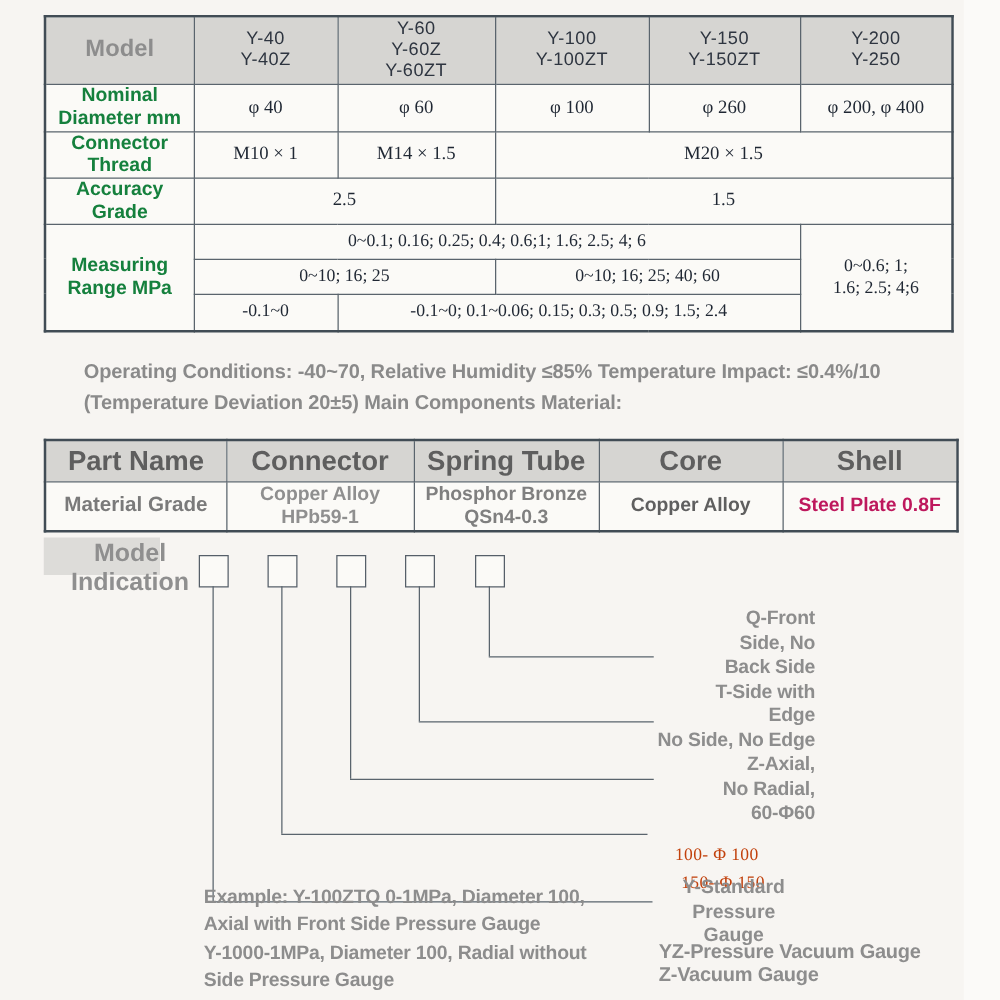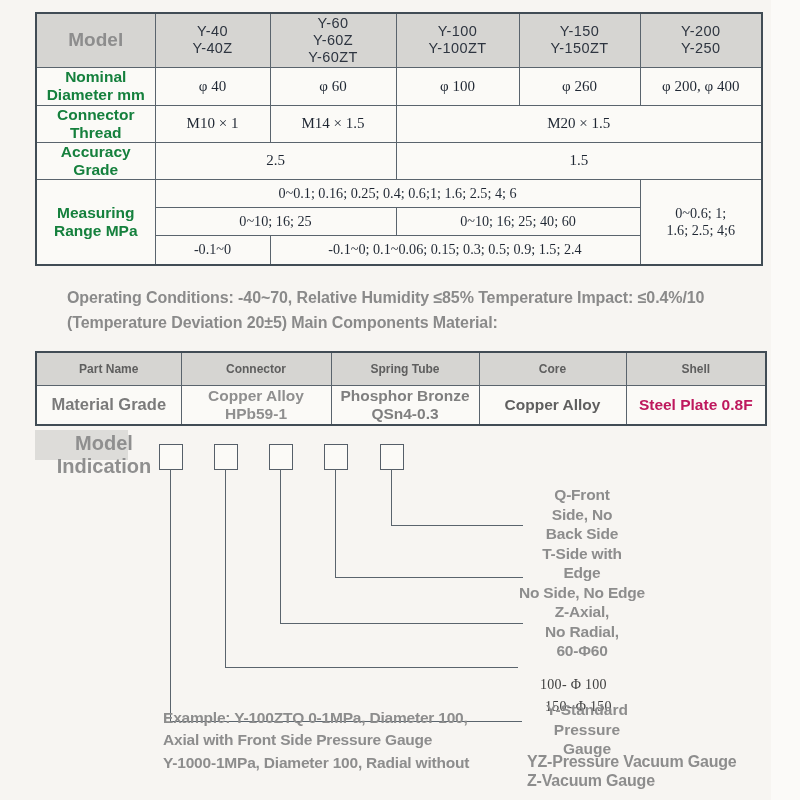--- a/index.html
+++ b/index.html
@@ -17,40 +17,40 @@
     overflow:hidden;
   }
   .hdr-bg{background:#d6d5d2;}
   .corner{font-size:19px;font-weight:bold;color:#8d8d8d;}
   .model-cell{font-size:14.5px;color:#2e3540;font-weight:500;letter-spacing:.4px;line-height:17px;}
   .rowlab{font-size:15.5px;font-weight:bold;color:#15803d;line-height:18px;padding:0 8px;}
   .val{font-family:"Liberation Serif","DejaVu Serif",serif;font-size:15px;color:#1f2733;}
   .val-sm{font-size:14.2px;}
   .ln{display:block;}
   
-  .mat-hdr{font-size:12px;font-weight:bold;color:#5e5e5e;}
+  .mat-hdr{font-size:22px;font-weight:bold;color:#5e5e5e;}
   .mat-lab{font-size:16.5px;font-weight:bold;color:#7a7a7a;}
   .mc{font-size:15.5px;font-weight:bold;line-height:18px;}
   .mc0{color:#8f8f8f;}.mc1{color:#7f7f7f;}.mc2{color:#5f5f5f;}.mc3{color:#be185d;}
   
   .note{left:67px;top:286px;width:715px;font-size:16px;line-height:24.5px;
         font-weight:bold;color:#8a8a8a;letter-spacing:-.1px;}
   .example{left:163px;top:707px;width:385px;font-size:15.5px;line-height:22.4px;
         font-weight:bold;color:#8d8d8d;letter-spacing:-.2px;}
   
   .mi-title{left:28px;top:432px;width:152px;text-align:center;font-size:20px;
         font-weight:bold;color:#8f8f8f;line-height:23px;}
   .mi-hl{left:35px;top:430px;width:93px;height:30px;background:#dddcd9;}
   .mbox{position:absolute;width:22px;height:24px;border:1px solid #565f69;background:#fbfaf7;top:444px;}
   .vl{position:absolute;width:1px;background:#5a646d;}
   .hl{position:absolute;height:1px;background:#5a646d;}
   .dlab{position:absolute;font-weight:bold;color:#8d8d8d;}
-  .stack{left:498px;top:485px;width:168px;text-align:center;font-size:15.5px;
+  .stack{left:484px;top:485px;width:168px;text-align:right;font-size:15.5px;
         line-height:19.5px;letter-spacing:-.2px;}
-  .dserif{font-family:"Liberation Serif","DejaVu Serif",serif;color:#404040;
+  .dserif{font-family:"Liberation Serif","DejaVu Serif",serif;color:#c2410c;
         font-size:14px;font-weight:normal;letter-spacing:.3px;}
   .yblock{left:512px;top:700px;width:150px;text-align:center;font-size:15.5px;line-height:19.5px;}
   .yzlab{left:527px;top:753px;font-size:16px;letter-spacing:-.2px;}
   .zvlab{left:527px;top:772px;font-size:16px;letter-spacing:-.2px;}
   .edge-strip{left:771px;top:0;width:29px;height:800px;background:#fbfaf8;}
 </style>
 </head>
 <body>
 
 <div class="abs edge-strip"></div>
@@ -211,13 +211,14 @@
   <span class="ln">Pressure</span>
   <span class="ln">Gauge</span>
 </div>
 <div class="dlab yzlab">YZ-Pressure Vacuum Gauge</div>
 <div class="dlab zvlab">Z-Vacuum Gauge</div>
 
 <div class="abs example">
   <span class="ln">Example: Y-100ZTQ 0-1MPa, Diameter 100,</span>
   <span class="ln">Axial with Front Side Pressure Gauge</span>
   <span class="ln">Y-1000-1MPa, Diameter 100, Radial without</span>
+  <span class="ln">Side Pressure Gauge</span>
 </div>
 
 </body></html>

